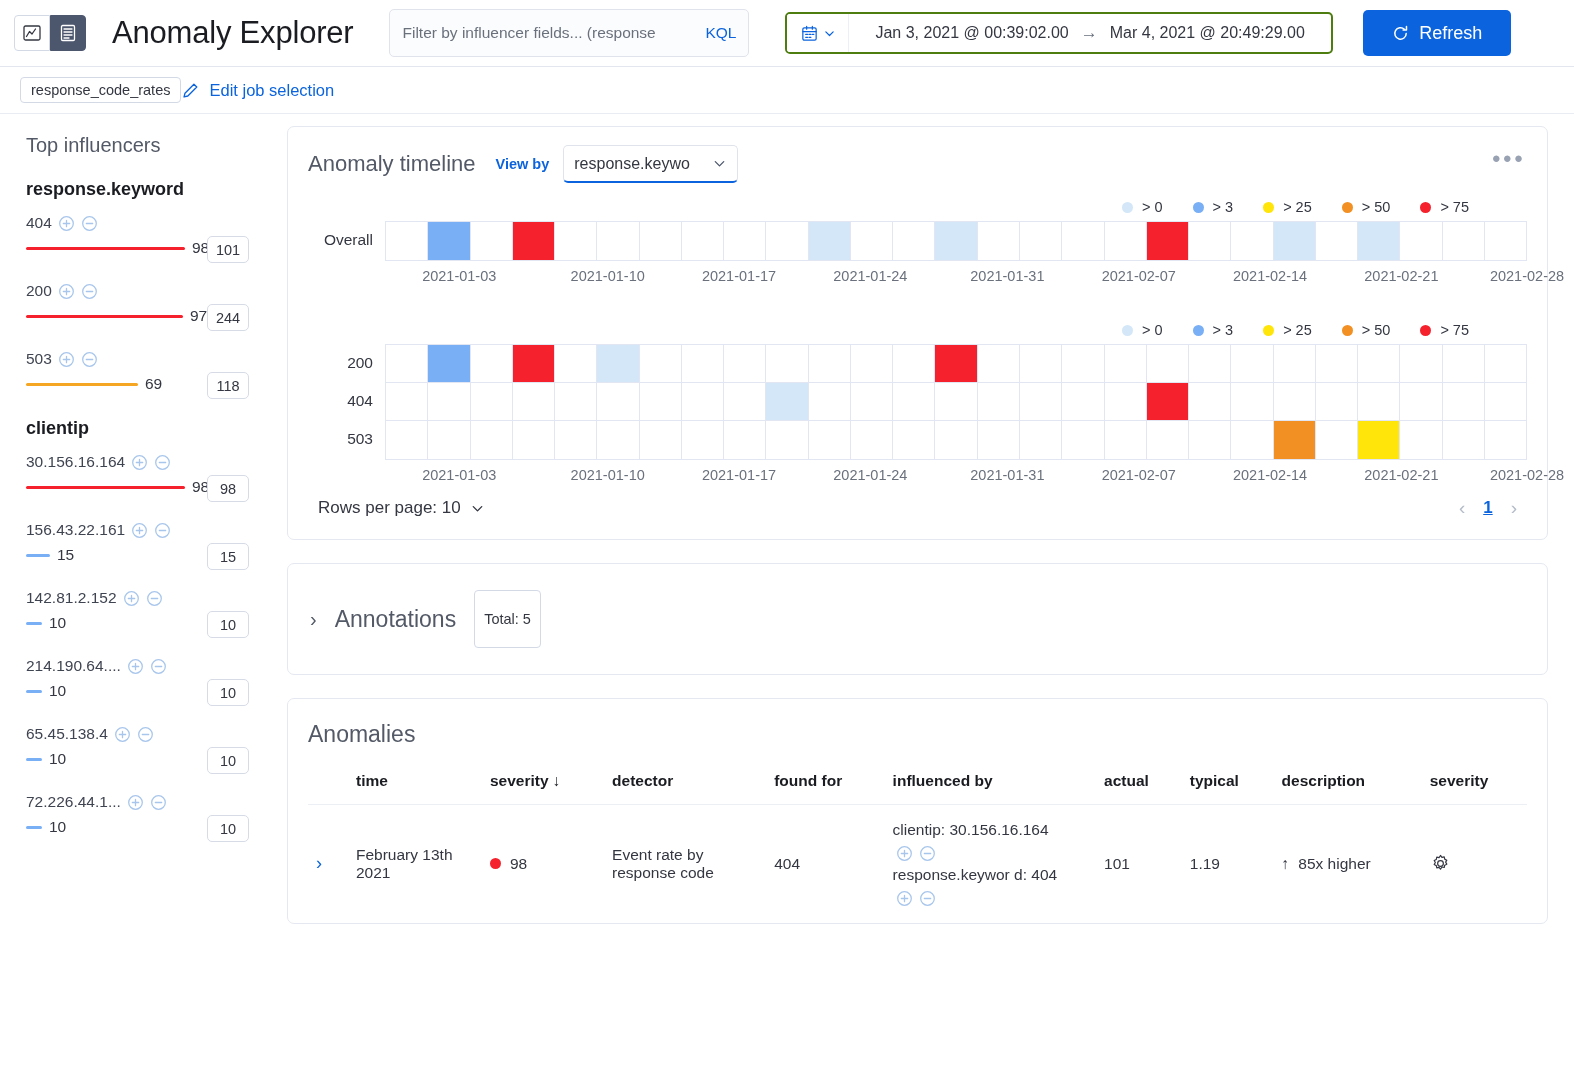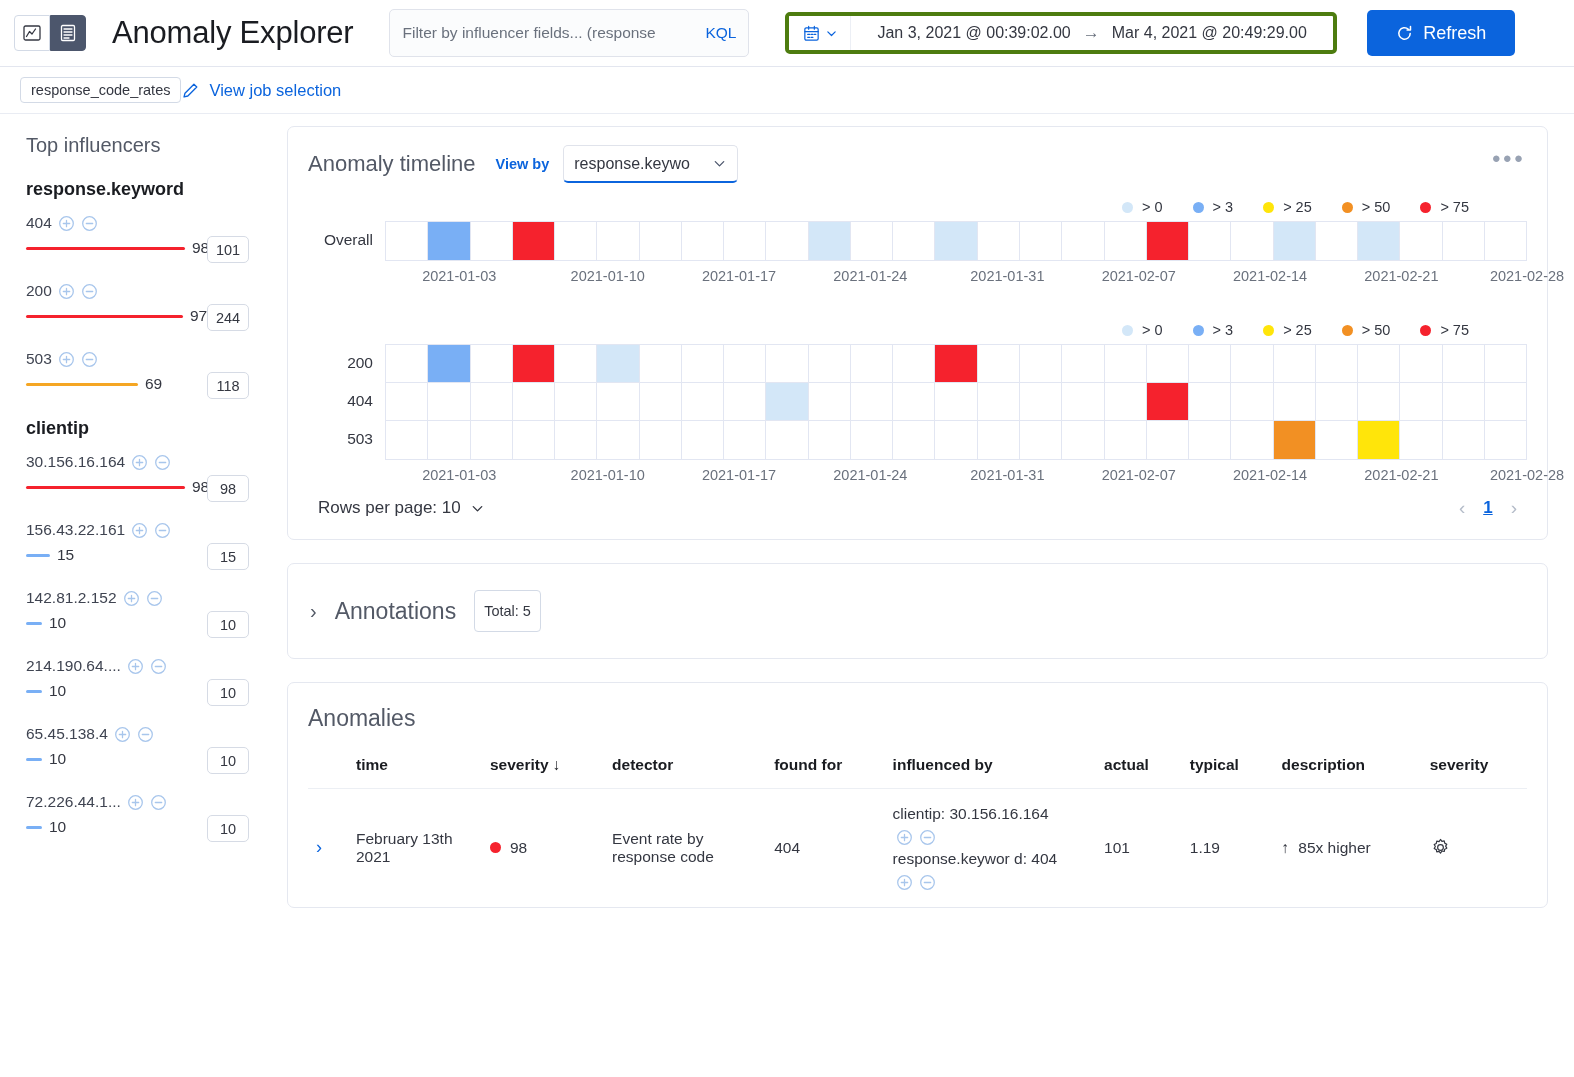--- a/index.html
+++ b/index.html
@@ -41,21 +41,21 @@
   .kql-placeholder {
     font-size:15.5px; color:#6a717d; white-space:nowrap;
     overflow:hidden; flex:1;
   }
   .kql-label {
     color:#0b64dd; font-size:15.5px; font-weight:500;
     padding-left:6px; background:#fbfcfd;
   }
   .date-group {
     display:flex; align-items:center; margin-left:24px;
-    border:4px solid #4d7c0f; border-radius:5px; height:42px;
+    border:2px solid #4d7c0f; border-radius:5px; height:42px;
     background:#fff; overflow:hidden;
   }
   .date-cal {
     width:62px; height:100%; display:flex; align-items:center;
     justify-content:center; gap:4px; border-right:1px solid #eceff5;
     background:#fff;
   }
   .date-text {
     display:flex; align-items:center; gap:12px;
     padding:0 26px; font-size:16px; color:#343741; white-space:nowrap;
@@ -152,21 +152,21 @@
   .rpp { display:flex; align-items:center; gap:9px; font-size:17px; color:#343741; cursor:pointer; }
   .pager { display:flex; align-items:center; gap:18px; }
   .pager-arrow { color:#b3bbc8; font-size:19px; cursor:pointer; }
   .pager-num { color:#0b64dd; font-size:17px; font-weight:700;
     text-decoration:underline; cursor:pointer; }
 
   .annotations-row { display:flex; align-items:center; gap:18px; padding:26px 22px; }
   .ann-caret { color:#535966; font-size:20px; cursor:pointer; }
   .ann-title { font-size:23px; color:#535966; }
   .ann-badge {
-    border:1px solid #d3dae6; border-radius:4px; padding:12px 9px;
+    border:1px solid #d3dae6; border-radius:4px; padding:20px 9px;
     font-size:14.5px; color:#343741; background:#fff;
   }
 
   .anom-title { font-size:23px; color:#535966; margin:22px 0 24px 0; }
   .filters { display:flex; gap:30px; margin-bottom:26px; }
   .filter-label { font-size:14.5px; font-weight:700; color:#1a1c21; margin-bottom:8px; }
   .select-box {
     height:44px; border:1px solid #e3e6ee; border-radius:6px;
     background:#fbfcfd; display:flex; align-items:center;
     padding:0 13px; justify-content:space-between;
@@ -249,21 +249,21 @@
 </div>
 
 <div class="jobbar">
   <div class="job-chip">response_code_rates</div>
   <div class="edit-job">
     <span>
       <svg width="19" height="19" viewBox="0 0 20 20" fill="none" stroke="#0b64dd" stroke-width="1.4">
         <path d="M13.6 3.4l3 3L7.2 15.8l-4 1 1-4z" stroke-linejoin="round"></path>
       </svg>
     </span>
-    <span class="edit-job-label">View job selection</span>
+    <span class="edit-job-label">Edit job selection</span>
   </div>
 </div>
 
 <div class="layout">
 
   <div class="sidebar">
     <div class="side-title">Top influencers</div>
     <div id="influencer-host">
         <div class="influencer-group-name">response.keyword</div>
         <div class="inf-row">

